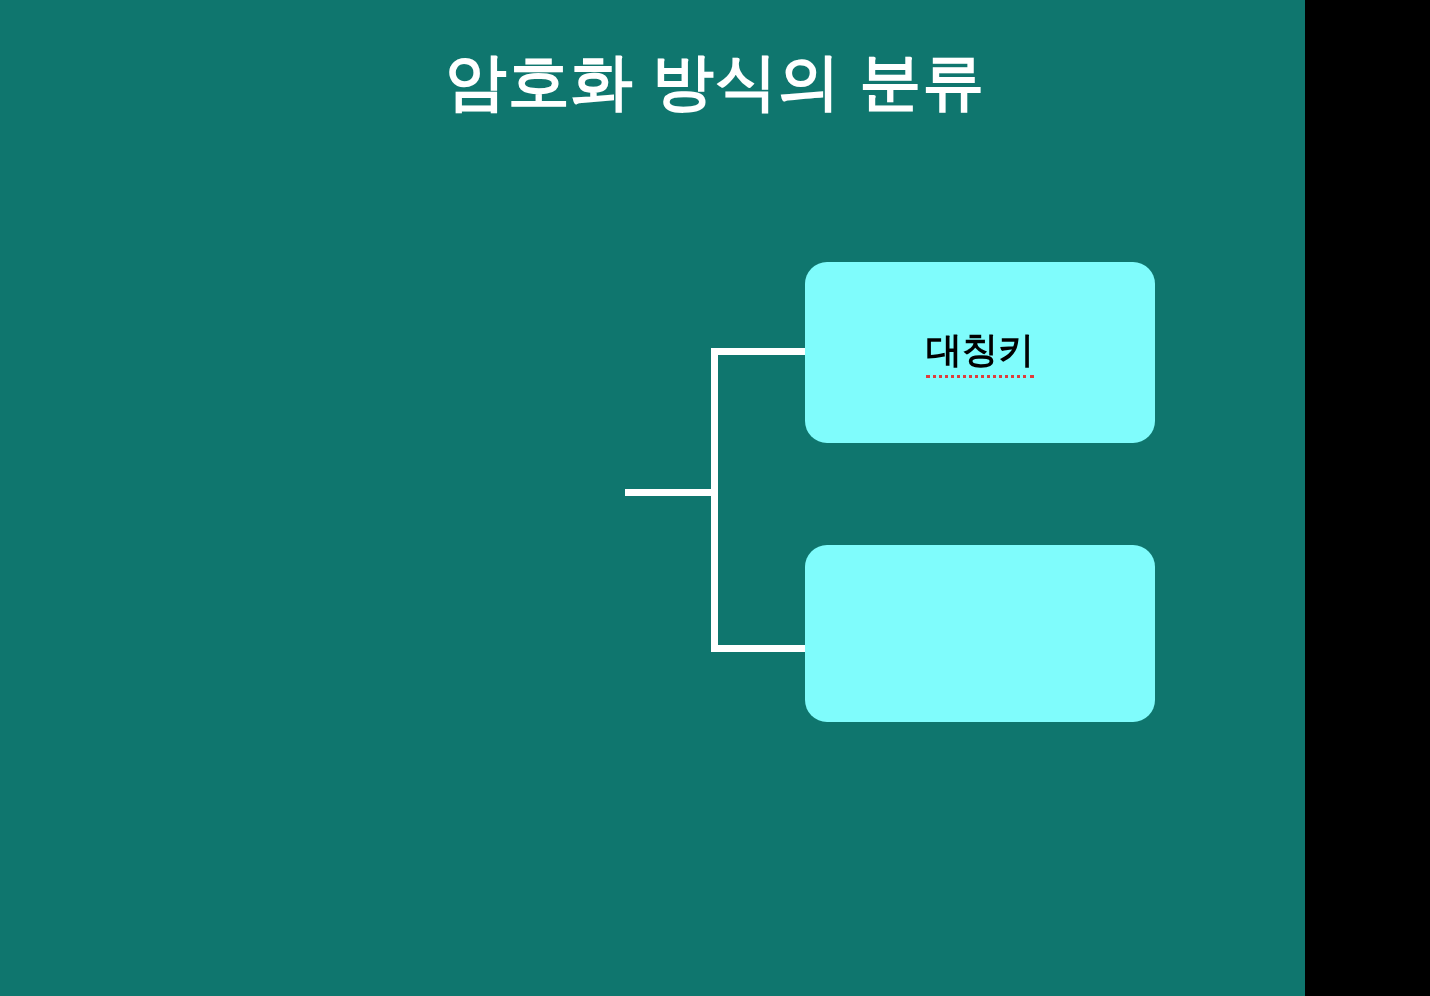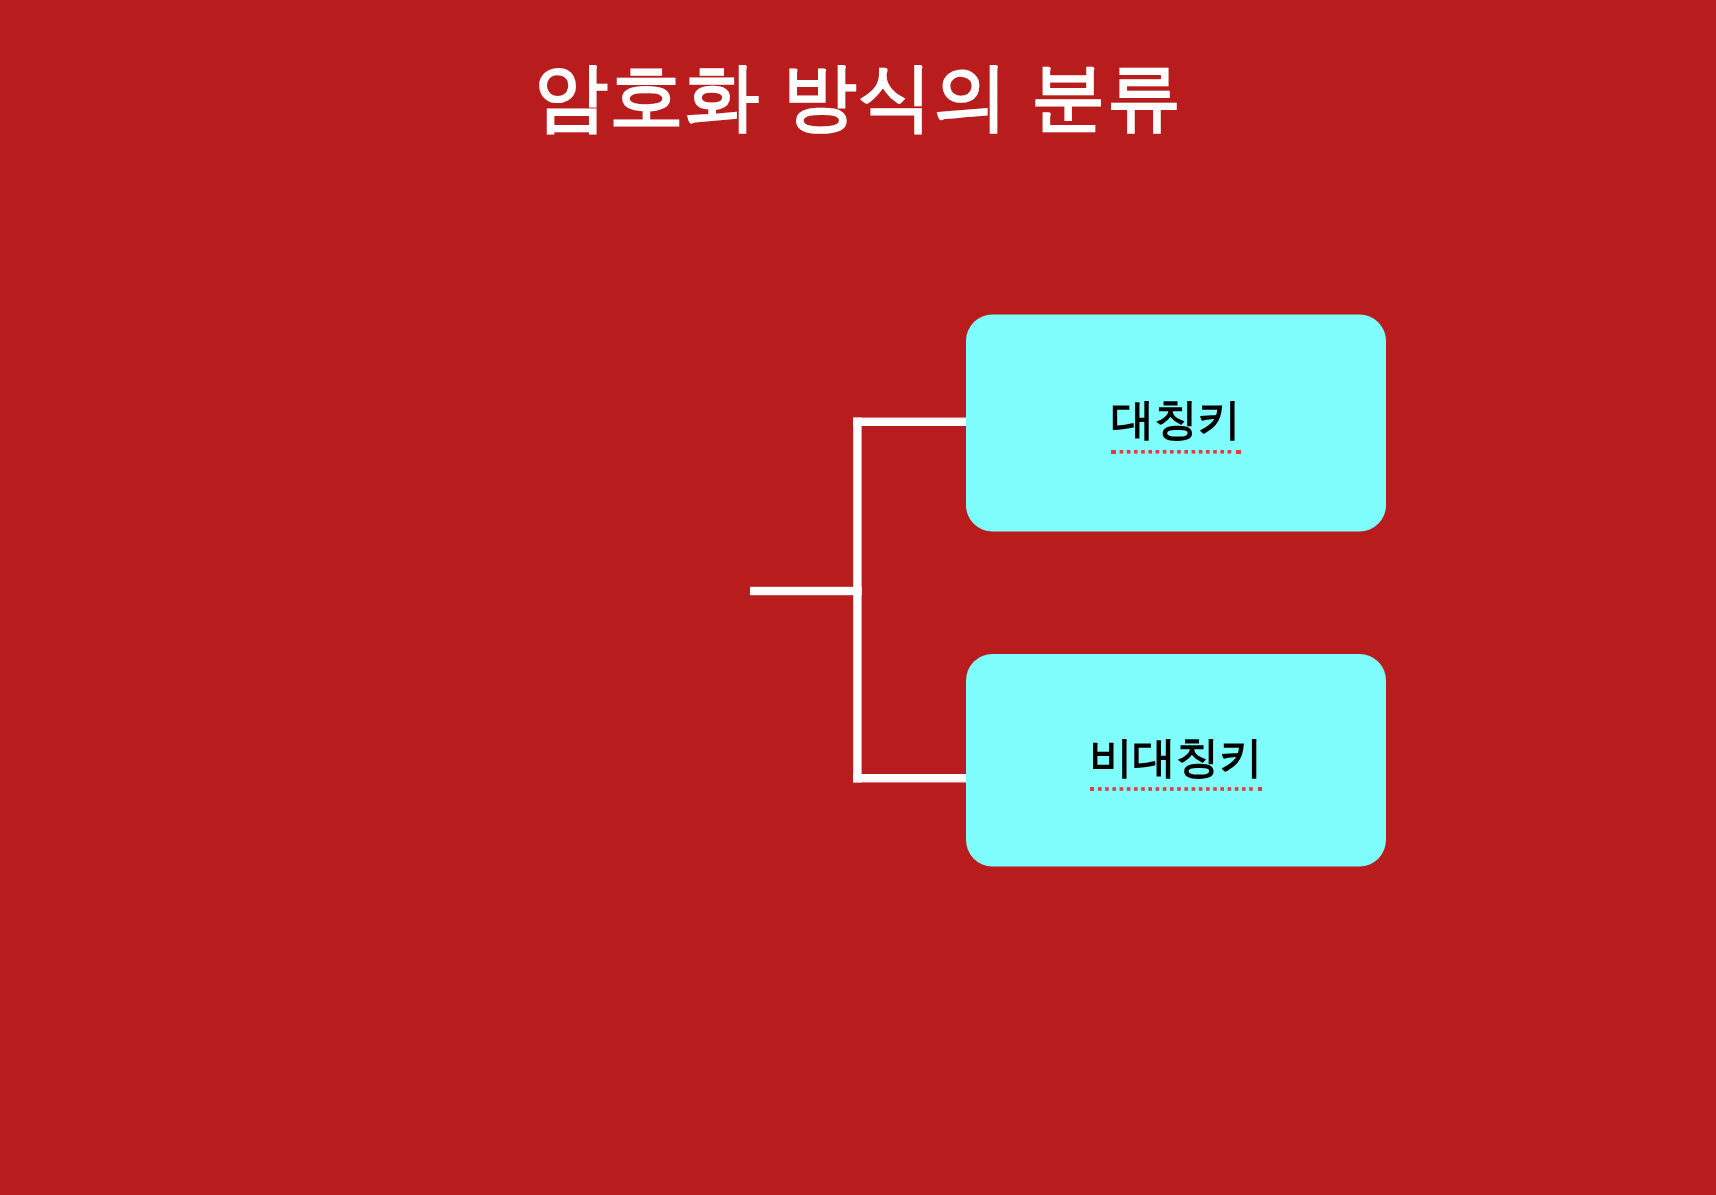--- a/index.html
+++ b/index.html
@@ -9,23 +9,23 @@
     background: #000000;
   }
   body {
     width: 1430px;
     height: 996px;
     overflow: hidden;
     font-family: "Liberation Sans", "DejaVu Sans", sans-serif;
   }
   #slide {
     position: relative;
-    width: 1430px;
+    width: 1305px;
     height: 996px;
-    background: #b91c1c;
+    background: #0f766e;
   }
   #slide-title {
     position: absolute;
     left: 0;
     top: 48px;
     width: 1430px;
     text-align: center;
     color: #ffffff;
     font-size: 62px;
     font-weight: bold;
@@ -120,16 +120,15 @@
   <div class="connector" id="conn-branch-top"></div>
   <div class="connector" id="conn-branch-bottom"></div>
 
 
 
   <div class="node-box" id="box-symmetric-key">
     <span class="node-line misspelled">대칭키</span>
   </div>
 
   <div class="node-box" id="box-asymmetric-key">
-    <span class="node-line misspelled">비대칭키</span>
   </div>
 
 </div>
 
 </body></html>

